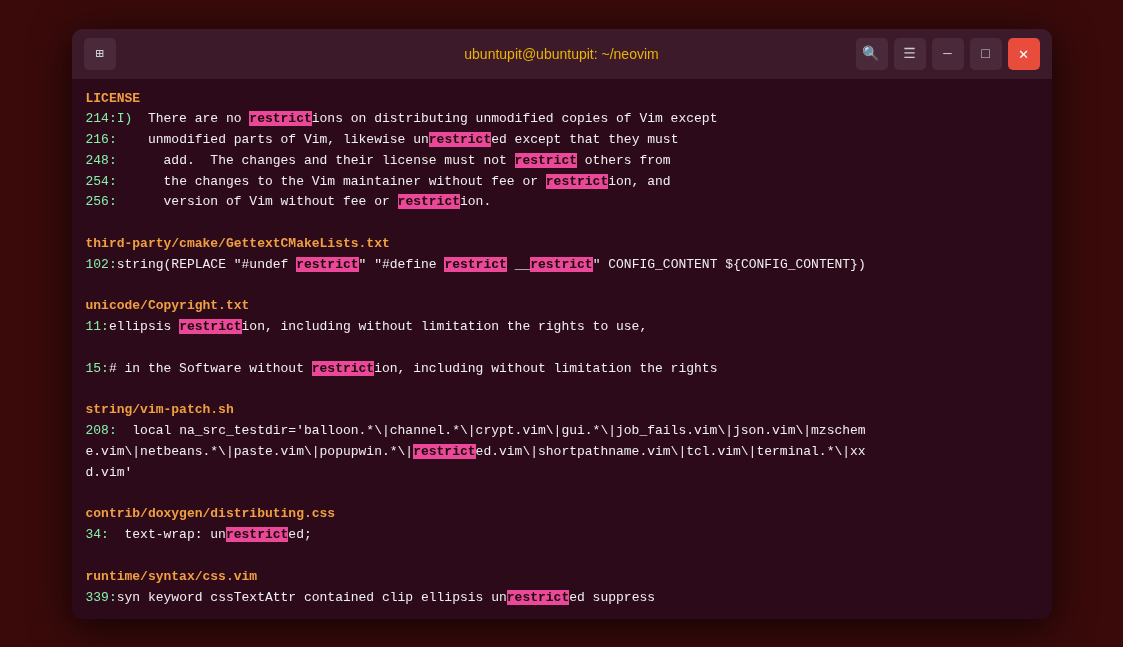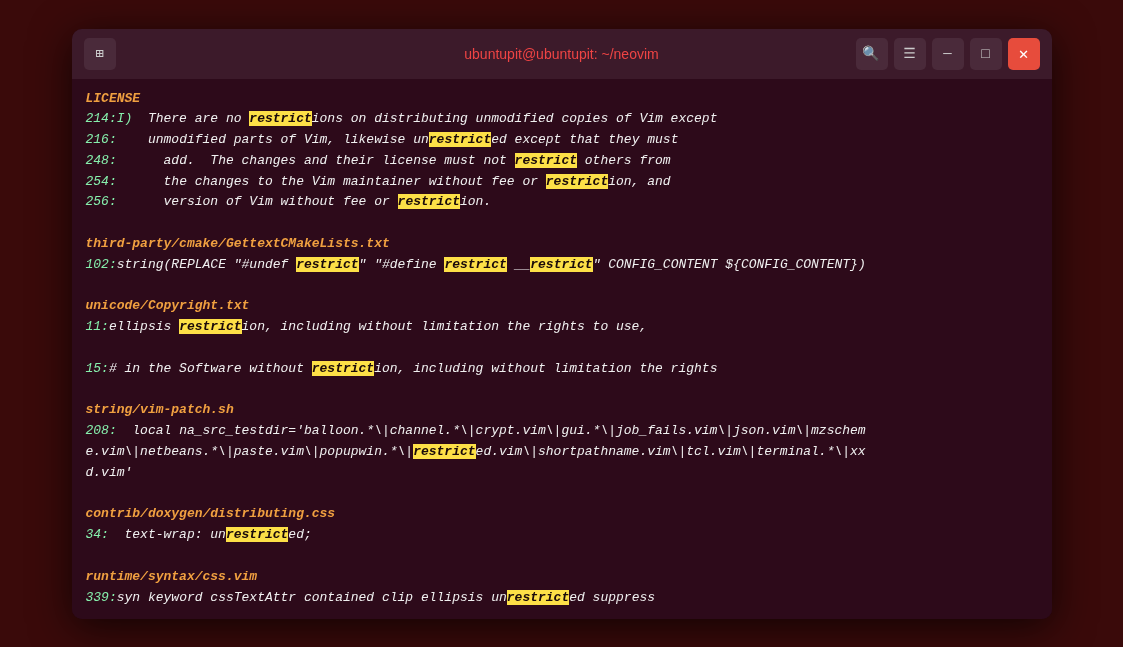--- a/index.html
+++ b/index.html
@@ -42,21 +42,21 @@
       background: #4a2a3a;
       border-radius: 5px;
       display: flex;
       align-items: center;
       justify-content: center;
       color: #ccc;
       font-size: 14px;
       cursor: pointer;
     }
     .titlebar-title {
-      color: #ef4444;
+      color: #eab308;
       font-size: 14px;
       font-family: sans-serif;
       position: absolute;
       left: 50%;
       transform: translateX(-50%);
     }
     .titlebar-right {
       display: flex;
       align-items: center;
       gap: 6px;
@@ -94,31 +94,30 @@
     .terminal-body::-webkit-scrollbar-track {
       background: #3a1020;
     }
     .terminal-body::-webkit-scrollbar-thumb {
       background: #7a4060;
       border-radius: 4px;
     }
     .line {
       white-space: pre-wrap;
       word-break: break-all;
-      font-style: italic;
     }
     .file-heading {
       color: #f0a040;
       font-weight: bold;
     }
     .line-num {
       color: #86efac;
     }
     .hl {
-      background: #fde047;
+      background: #ec4899;
       color: #1a0a0a;
       font-weight: bold;
     }
     @keyframes blink {
       50% { opacity: 0; }
     }
   </style>
 </head>
 <body>
 

